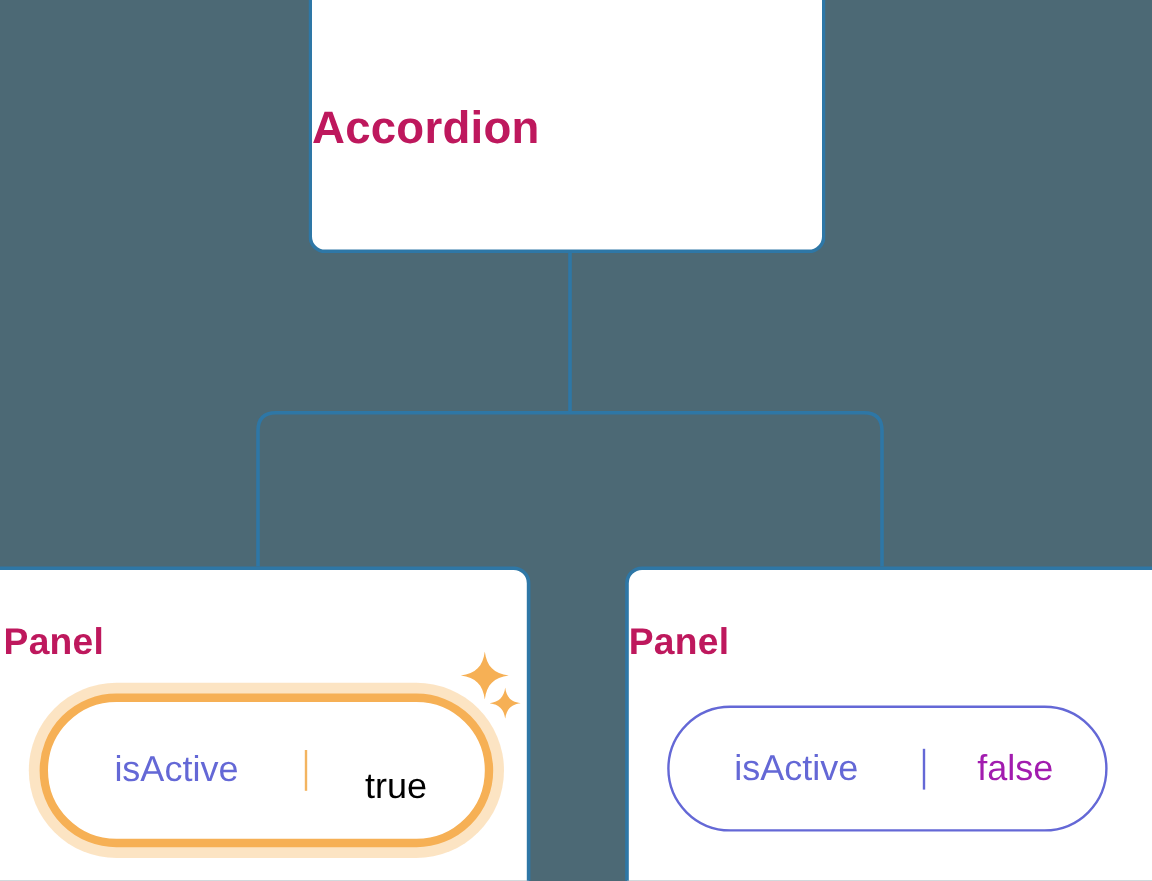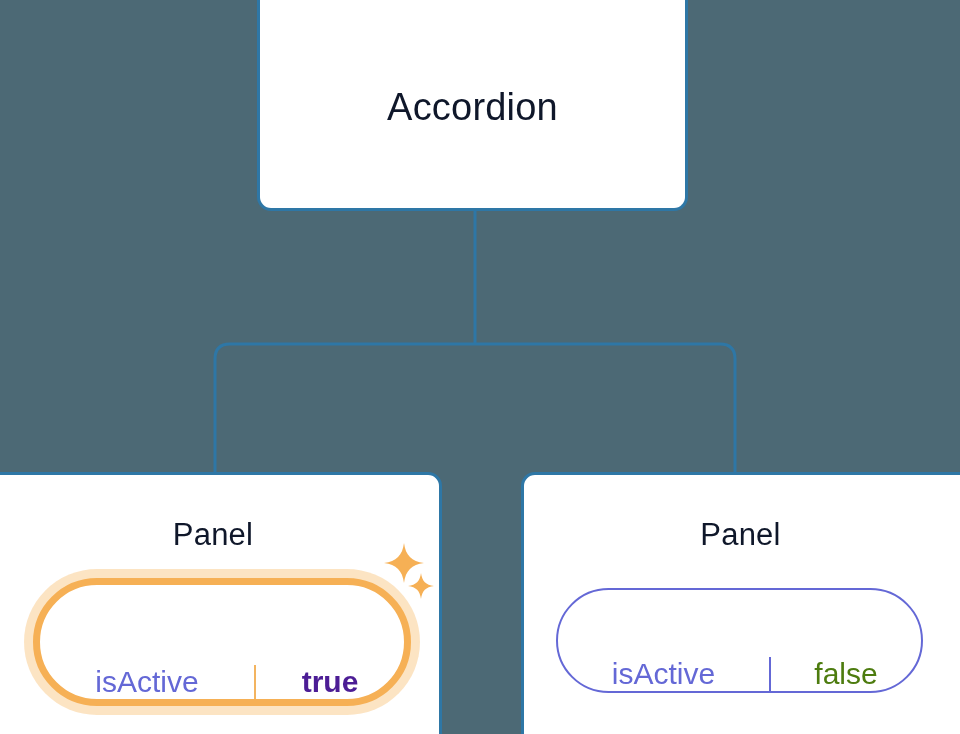--- a/index.html
+++ b/index.html
@@ -35,23 +35,23 @@
   
   .node-card {
     position: absolute;
     background: #ffffff;
     border: 3px solid #2e77a6;
     border-radius: 14px;
     box-sizing: border-box;
   }
 
   .node-title {
-    color: #0f172a;
-    text-align: center;
-    font-weight: 400;
+    color: #be185d;
+    text-align: left;
+    font-weight: 700;
     letter-spacing: 0.2px;
     white-space: nowrap;
   }
 
   
   #node-root {
     left: 257px;
     top: -18px;
     width: 431px;
     height: 229px;
@@ -87,21 +87,21 @@
     font-size: 31px;
   }
   #node-panel-right .node-title {
     left: 0;
   }
 
   
   .prop-pill {
     position: absolute;
     display: flex;
-    align-items: flex-end;
+    align-items: center;
     box-sizing: border-box;
     background: #ffffff;
     overflow: hidden;
   }
   .prop-key, .prop-val {
     display: flex;
     align-items: center;
     justify-content: center;
     box-sizing: border-box;
     white-space: nowrap;
@@ -111,38 +111,38 @@
   .prop-pill.inactive {
     border: 2px solid #6468d6;
     border-radius: 999px;
   }
   .prop-pill.inactive .prop-key {
     color: #6468d6;
     font-weight: 400;
     border-right: 2px solid #6468d6;
   }
   .prop-pill.inactive .prop-val {
-    color: #4d7c0f;
+    color: #a21caf;
     font-weight: 400;
   }
 
   
   .prop-pill.active {
     border: 7px solid #f6b055;
     border-radius: 999px;
     box-shadow: 0 0 0 9px rgba(247, 179, 89, 0.36);
   }
   .prop-pill.active .prop-key {
     color: #6468d6;
     font-weight: 400;
     border-right: 2px solid #f3b460;
   }
   .prop-pill.active .prop-val {
-    color: #4c1d95;
-    font-weight: bold;
+    color: #000000;
+    font-weight: normal;
     margin-top: 28px;
   }
 
   
   #pill-left {
     left: 33px;
     top: 578px;
     width: 378px;
     height: 128px;
     font-size: 30px;

